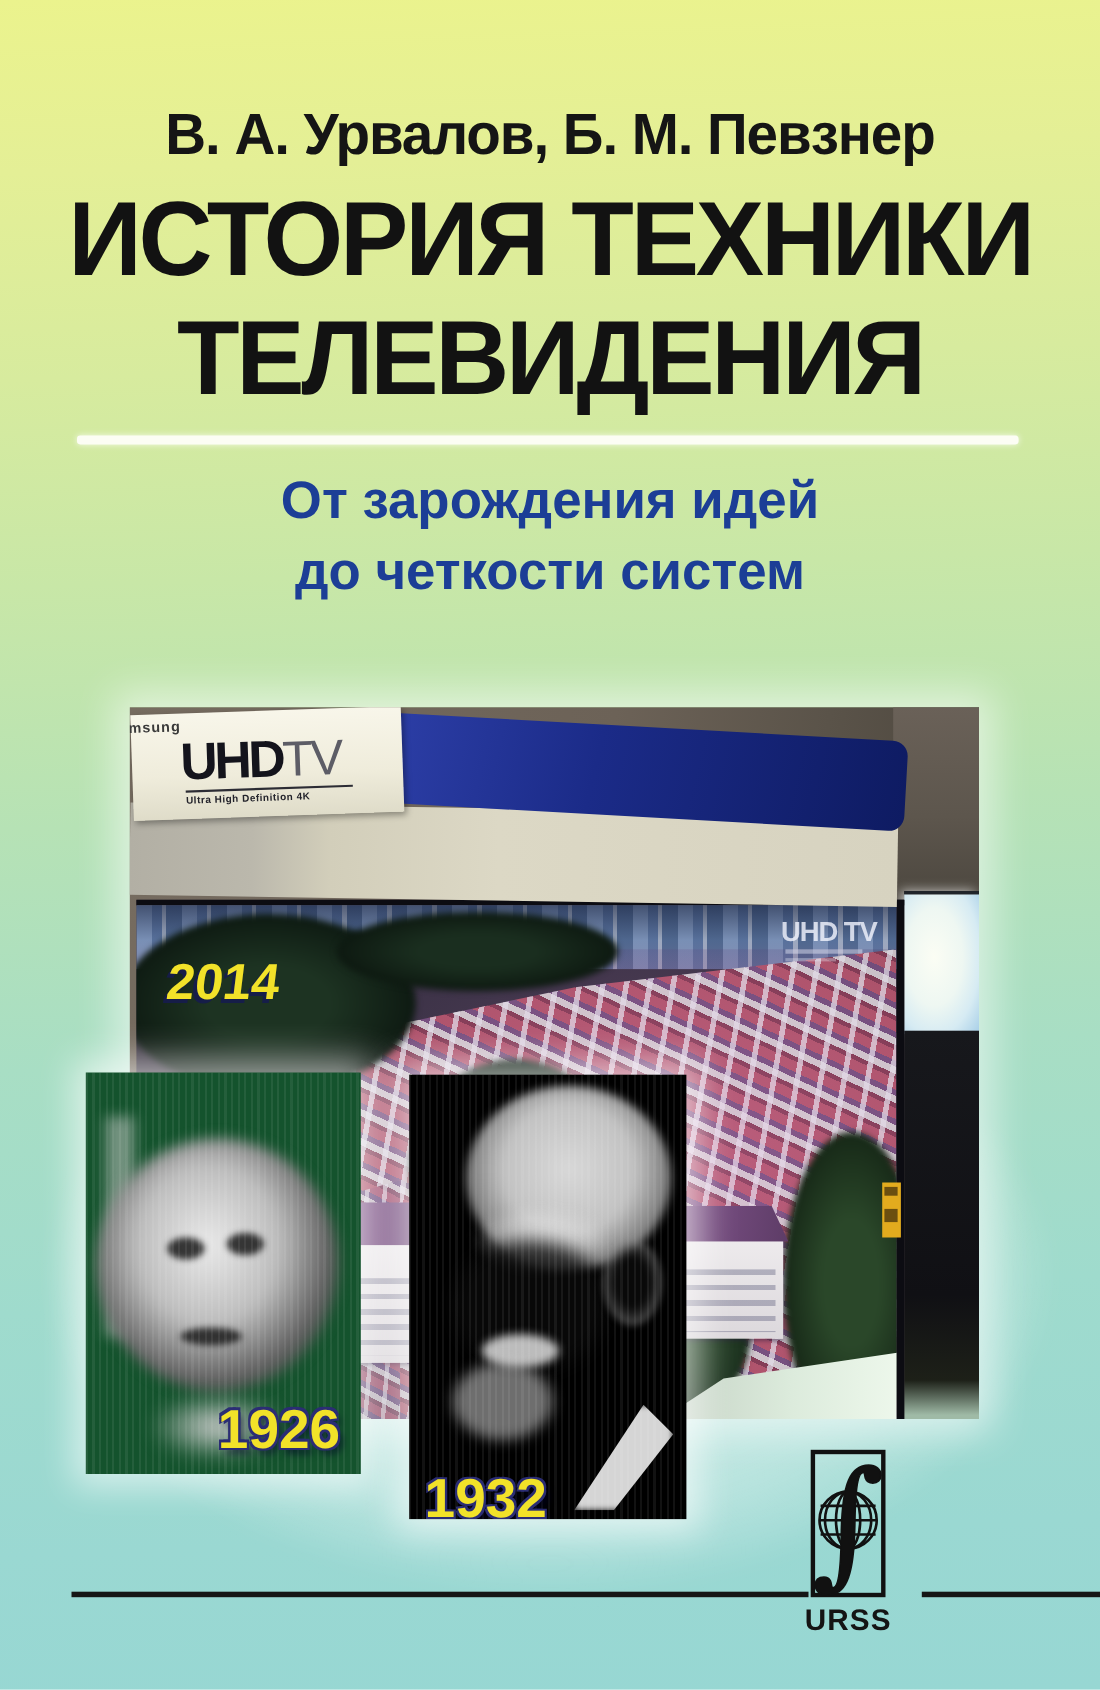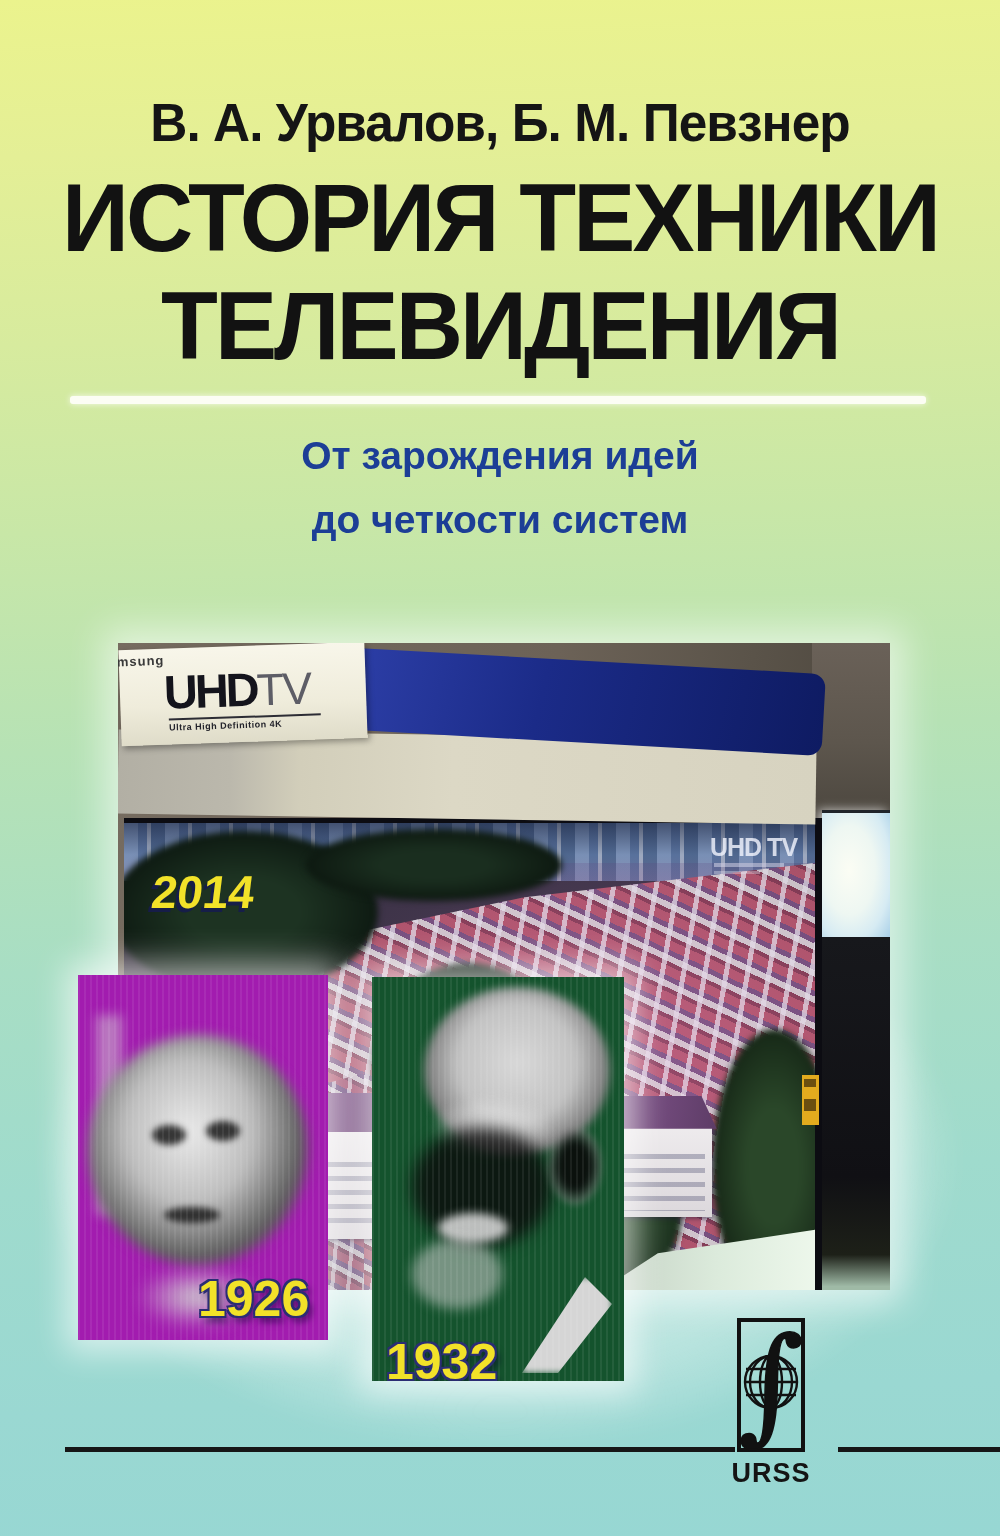--- a/index.html
+++ b/index.html
@@ -11,21 +11,21 @@
 
   
   .authors{top:92px;left:0;width:1000px;text-align:center;color:#151515;
            font-size:53px;font-weight:bold;letter-spacing:-1px;transform:scaleX(.97);}
   .title{left:0;width:1000px;text-align:center;color:#121212;font-weight:bold;
          font-size:96px;letter-spacing:-3px;transform:scaleX(.97);line-height:100px;white-space:nowrap;}
   .title1{top:168px;} .title2{top:276px;}
   .rule{top:396px;left:70px;width:856px;height:8px;background:#fcfdf4;border-radius:3px;
         box-shadow:0 0 6px rgba(255,255,255,.8);}
   .subtitle{top:424px;left:0;width:1000px;text-align:center;color:#1c3e96;
-            font-size:39px;font-weight:bold;line-height:64px;}
+            font-size:48px;font-weight:bold;line-height:64px;}
 
   
   .glow{top:880px;left:50px;width:900px;height:560px;border-radius:50%;
         background:radial-gradient(ellipse at center,rgba(255,255,255,.62) 0%,rgba(255,255,255,.30) 55%,rgba(255,255,255,0) 75%);
         filter:blur(12px);}
 
   
   .photo{top:643px;left:118px;width:772px;height:647px;overflow:hidden;
          background:linear-gradient(100deg,#766c60 0%,#6c6257 50%,#5a5349 72%,#443e36 100%);
          box-shadow:0 0 34px 14px rgba(255,255,255,.55);}
@@ -96,22 +96,22 @@
          background:linear-gradient(90deg,#c2cfc2 0%,#dcebdc 55%,#eef8ec 100%);}
   
   .year{font-weight:bold;color:#f2e229;}
   .y2014{top:42px;left:28px;font-size:46px;transform:skewX(-7deg);
          text-shadow:-3px 4px 0 rgba(22,28,78,.9);}
   .ylabel{font-size:50px;
         text-shadow:2px 2px 0 #2b2d74,-2px 2px 0 #2b2d74,2px -2px 0 #2b2d74,-2px -2px 0 #2b2d74,4px 6px 7px rgba(0,0,40,.55);}
 
   
   .bw{overflow:hidden;box-shadow:0 0 30px 12px rgba(255,255,255,.6);}
-  .p1926{top:975px;left:78px;width:250px;height:365px;background:#a21caf;}
-  .p1932{top:977px;left:372px;width:252px;height:404px;background:#14532d;}
+  .p1926{top:975px;left:78px;width:250px;height:365px;background:#14532d;}
+  .p1932{top:977px;left:372px;width:252px;height:404px;background:#000000;}
   .scan{position:absolute;inset:0;
         background:repeating-linear-gradient(90deg,rgba(255,255,255,.07) 0 2px,rgba(0,0,0,0) 2px 6px);}
   .face26{top:60px;left:10px;width:220px;height:230px;border-radius:50%;filter:blur(6px);
           background:radial-gradient(ellipse at 46% 42%,#e9e9e9 0%,#bdbdbd 38%,#5a5a5a 68%,rgba(20,20,20,0) 85%);}
   .eye26{position:absolute;width:34px;height:20px;border-radius:50%;background:rgba(25,25,25,.85);filter:blur(3px);}
   .mouth26{top:232px;left:86px;width:56px;height:16px;border-radius:50%;background:rgba(20,20,20,.8);filter:blur(3px);}
   .chest26{top:292px;left:60px;width:120px;height:60px;border-radius:50%;filter:blur(8px);
            background:radial-gradient(#cfcfcf 0%,rgba(40,40,40,0) 75%);}
   .streak26{top:40px;left:18px;width:26px;height:200px;filter:blur(6px);background:rgba(210,210,210,.5);}
   .hair32{top:10px;left:52px;width:186px;height:168px;border-radius:50%;filter:blur(4px);

